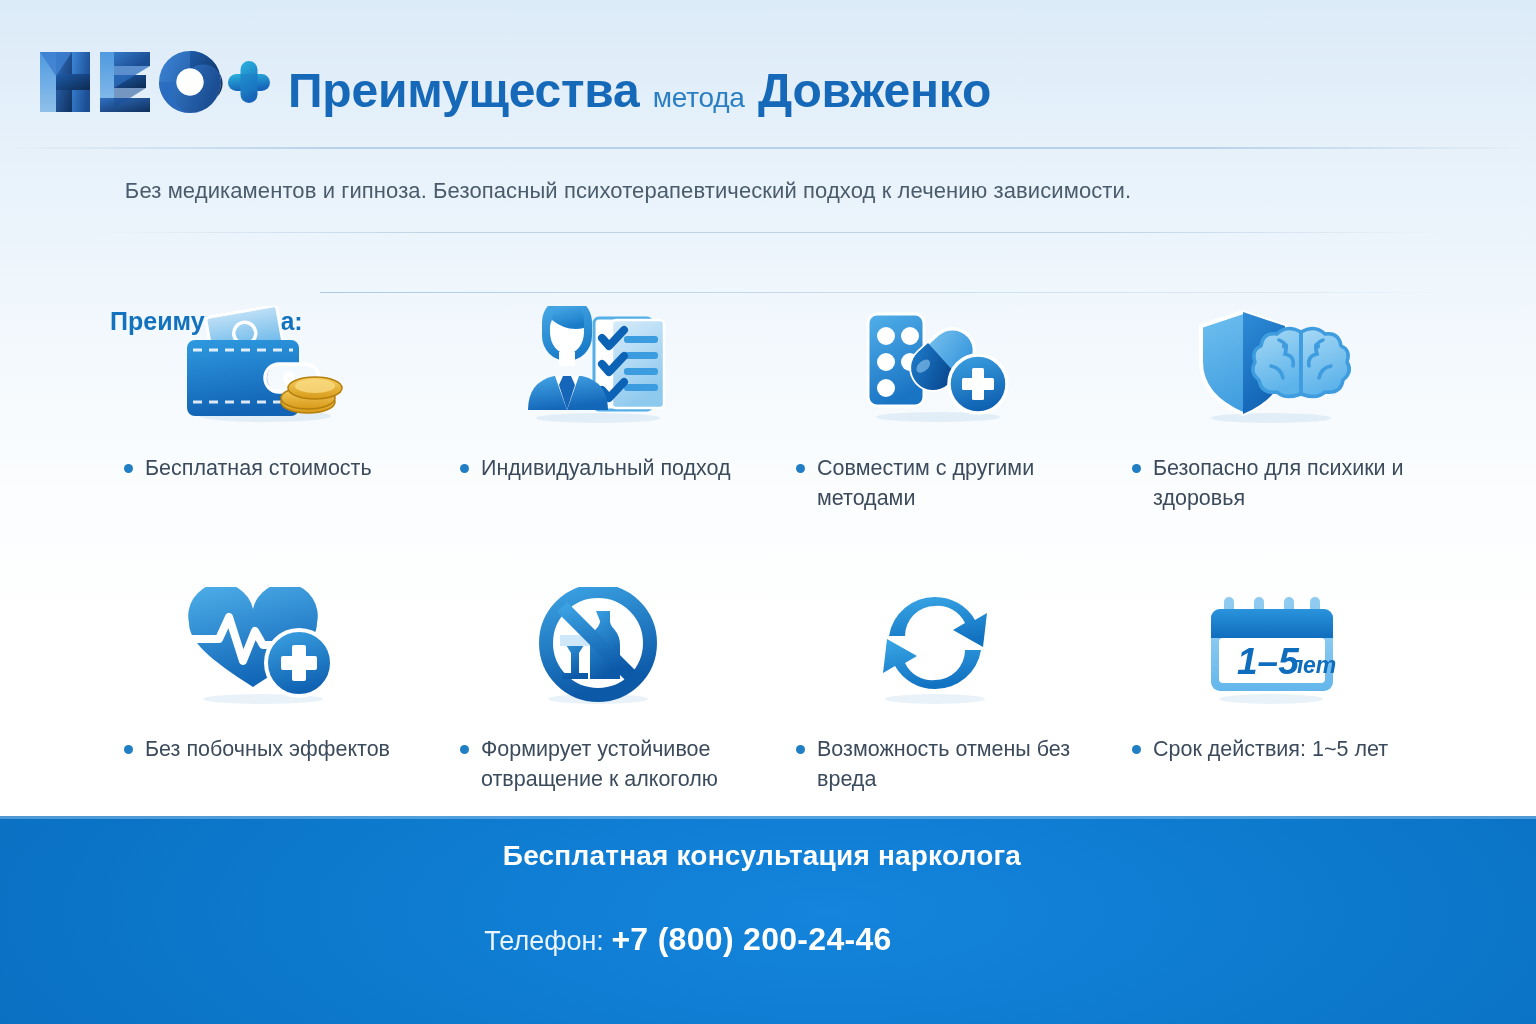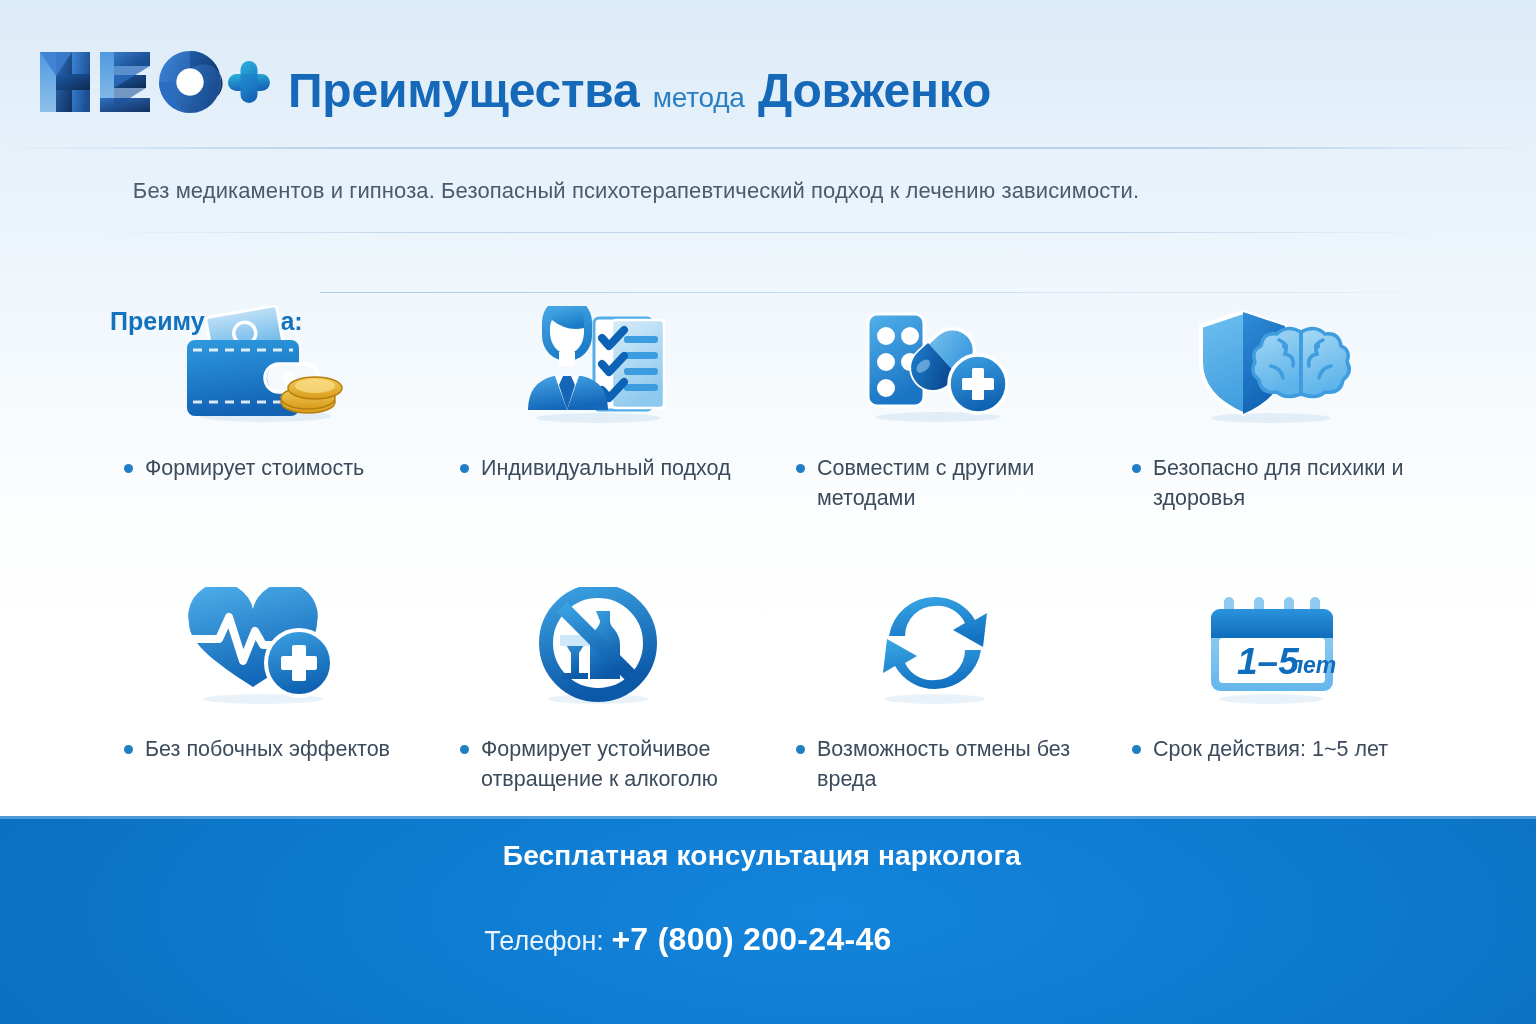--- a/index.html
+++ b/index.html
@@ -73,21 +73,20 @@
   
   .subtitle {
     position: absolute;
     left: 0;
     top: 178px;
     width: 1256px;
     text-align: center;
     font-size: 22px;
     color: #4a5b6c;
     letter-spacing: 0.1px;
-    margin-left: 8px;
   }
   .subtitle-rule {
     position: absolute;
     left: 96px;
     top: 232px;
     width: 1344px;
     height: 1px;
     background: linear-gradient(90deg, rgba(190,212,232,0) 0%, rgba(186,208,230,0.9) 25%, rgba(186,208,230,0.9) 75%, rgba(190,212,232,0) 100%);
   }
 
@@ -311,21 +310,21 @@
             <path d="M100 58 h26 a14 14 0 0 1 0 28 h-26 a14 14 0 0 1 0 -28 z" fill="none" stroke="#ffffff" stroke-width="3.5"></path>
             <circle cx="110" cy="72" r="6" fill="#ffffff"></circle>
             <ellipse cx="129" cy="96" rx="27" ry="11" fill="url(#coin)" stroke="#b57f0e" stroke-width="1.5"></ellipse>
             <ellipse cx="129" cy="92" rx="27" ry="11" fill="url(#coin)" stroke="#b57f0e" stroke-width="1.5"></ellipse>
             <ellipse cx="136" cy="82" rx="27" ry="11" fill="url(#coin)" stroke="#b57f0e" stroke-width="1.5"></ellipse>
             <ellipse cx="136" cy="80" rx="20" ry="7" fill="#f9dd87" opacity="0.75"></ellipse>
           </svg>
         </div>
         <div class="cell-label">
           <span class="dot"></span>
-          <span class="cell-text">Формирует стоимость</span>
+          <span class="cell-text">Бесплатная стоимость</span>
         </div>
       </div>
 
       <div class="cell">
         <div class="icon-wrap">
           <svg width="165" height="118" viewBox="0 0 165 118">
             <defs>
               <linearGradient id="suit" x1="0" y1="0" x2="0.3" y2="1">
                 <stop offset="0" stop-color="#46a6e6"></stop>
                   <stop offset="1" stop-color="#1366b8"></stop>

